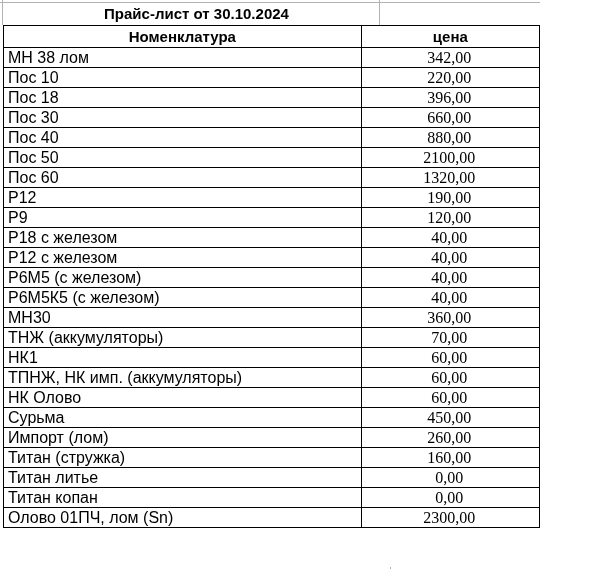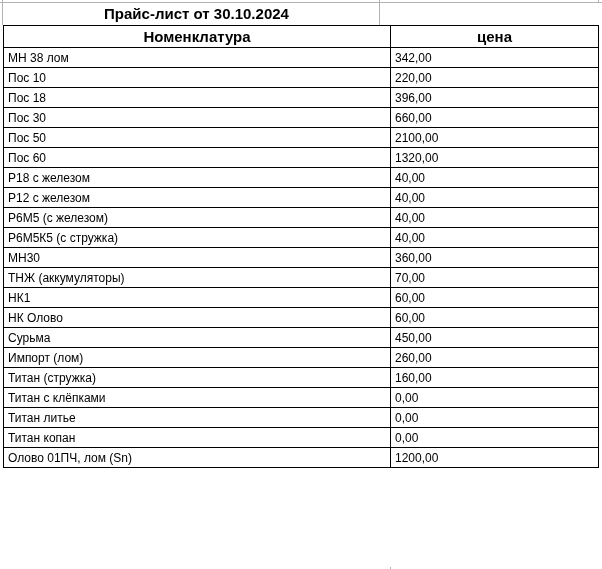--- a/index.html
+++ b/index.html
@@ -4,21 +4,21 @@
 <style>
   html, body {
     margin: 0;
     padding: 0;
     background: #ffffff;
     font-family: "Liberation Sans", sans-serif;
     color: #000000;
   }
   .canvas {
     position: relative;
-    width: 602px;
+    width: 540px;
     height: 569px;
     background: #ffffff;
     overflow: hidden;
   }
   
   .gridline {
     position: absolute;
     background: #b2b2b2;
   }
   .gl-top      { left: 0;   top: 2;   width: 602px; height: 1px; top: 2px; }
@@ -57,28 +57,28 @@
   }
   .price-table th {
     height: 22px;
     font-size: 15px;
     font-weight: bold;
     text-align: center;
     padding: 0;
   }
   .price-table td {
     height: 20px;
-    font-size: 12px;
+    font-size: 16px;
     font-weight: normal;
     padding: 0 4px;
   }
   .col-name  { width: 387px; }
   .col-price { width: 208px; }
   .name-cell  { text-align: left; }
-  .price-cell { text-align: left; padding-right: 6px !important; }
+  .price-cell { text-align: center; padding-right: 6px !important; font-family: Liberation Serif, serif; }
 </style>
 </head>
 <body>
 
 <div class="canvas">
 
   <div class="gridline gl-top"></div>
   <div class="gridline gl-left"></div>
   <div class="gridline gl-col-a"></div>
   <div class="gridline gl-right"></div>
@@ -108,83 +108,95 @@
         </tr>
         <tr>
           <td class="name-cell">Пос 18</td>
           <td class="price-cell">396,00</td>
         </tr>
         <tr>
           <td class="name-cell">Пос 30</td>
           <td class="price-cell">660,00</td>
         </tr>
         <tr>
+          <td class="name-cell">Пос 40</td>
+          <td class="price-cell">880,00</td>
+        </tr>
+        <tr>
           <td class="name-cell">Пос 50</td>
           <td class="price-cell">2100,00</td>
         </tr>
         <tr>
           <td class="name-cell">Пос 60</td>
           <td class="price-cell">1320,00</td>
         </tr>
         <tr>
+          <td class="name-cell">Р12</td>
+          <td class="price-cell">190,00</td>
+        </tr>
+        <tr>
+          <td class="name-cell">Р9</td>
+          <td class="price-cell">120,00</td>
+        </tr>
+        <tr>
           <td class="name-cell">Р18 с железом</td>
           <td class="price-cell">40,00</td>
         </tr>
         <tr>
           <td class="name-cell">Р12 с железом</td>
           <td class="price-cell">40,00</td>
         </tr>
         <tr>
           <td class="name-cell">Р6М5 (с железом)</td>
           <td class="price-cell">40,00</td>
         </tr>
         <tr>
-          <td class="name-cell">Р6М5К5 (с стружка)</td>
+          <td class="name-cell">Р6М5К5 (с железом)</td>
           <td class="price-cell">40,00</td>
         </tr>
         <tr>
           <td class="name-cell">МН30</td>
           <td class="price-cell">360,00</td>
         </tr>
         <tr>
           <td class="name-cell">ТНЖ (аккумуляторы)</td>
           <td class="price-cell">70,00</td>
         </tr>
         <tr>
           <td class="name-cell">НК1</td>
           <td class="price-cell">60,00</td>
         </tr>
         <tr>
+          <td class="name-cell">ТПНЖ, НК имп. (аккумуляторы)</td>
+          <td class="price-cell">60,00</td>
+        </tr>
+        <tr>
           <td class="name-cell">НК Олово</td>
           <td class="price-cell">60,00</td>
         </tr>
         <tr>
           <td class="name-cell">Сурьма</td>
           <td class="price-cell">450,00</td>
         </tr>
         <tr>
           <td class="name-cell">Импорт (лом)</td>
           <td class="price-cell">260,00</td>
         </tr>
         <tr>
           <td class="name-cell">Титан (стружка)</td>
           <td class="price-cell">160,00</td>
         </tr>
         <tr>
-          <td class="name-cell">Титан с клёпками</td>
-          <td class="price-cell">0,00</td>
-        </tr>
-        <tr>
           <td class="name-cell">Титан литье</td>
           <td class="price-cell">0,00</td>
         </tr>
         <tr>
           <td class="name-cell">Титан копан</td>
           <td class="price-cell">0,00</td>
         </tr>
         <tr>
           <td class="name-cell">Олово 01ПЧ, лом (Sn)</td>
-          <td class="price-cell">1200,00</td>
+          <td class="price-cell">2300,00</td>
         </tr>
       </tbody>
   </table>
 
 </div>
 
 </body></html>

